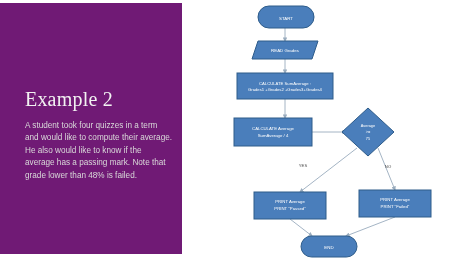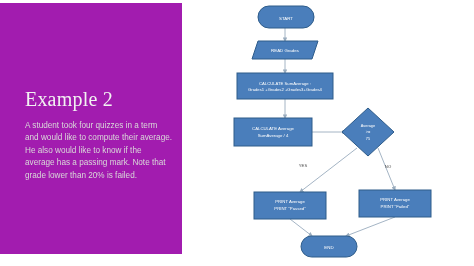--- a/index.html
+++ b/index.html
@@ -20,21 +20,21 @@
     background: #ffffff;
     overflow: hidden;
   }
   
   #left-panel {
     position: absolute;
     left: 0;
     top: 3px;
     width: 182px;
     height: 251px;
-    background: #a21caf;
+    background: #701a75;
   }
   #slide-title {
     position: absolute;
     left: 25px;
     top: 84px;
     font-family: "Liberation Serif", serif;
     font-size: 20px;
     line-height: 24px;
     color: #f2f2f2;
     letter-spacing: 0.2px;
@@ -76,21 +76,21 @@
     text-anchor: middle;
   }
 </style>
 </head>
 <body>
 
 <div id="slide">
 
   <div id="left-panel">
     <div id="slide-title">Example 2</div>
-    <div id="slide-body">A student took four quizzes in a term and would like to compute their average. He also would like to know if the average has a passing mark. Note that grade lower than 20% is failed.</div>
+    <div id="slide-body">A student took four quizzes in a term and would like to compute their average. He also would like to know if the average has a passing mark. Note that grade lower than 48% is failed.</div>
   </div>
 
   <div id="chart-area">
     <svg id="chart-svg" width="292" height="266" viewBox="0 0 292 266">
 
       <defs>
         <marker id="arrow" markerWidth="5" markerHeight="5" refX="4" refY="2.5" orient="auto">
           <path d="M0,0 L5,2.5 L0,5 z" fill="#9aacbd"></path>
         </marker>
       </defs>

